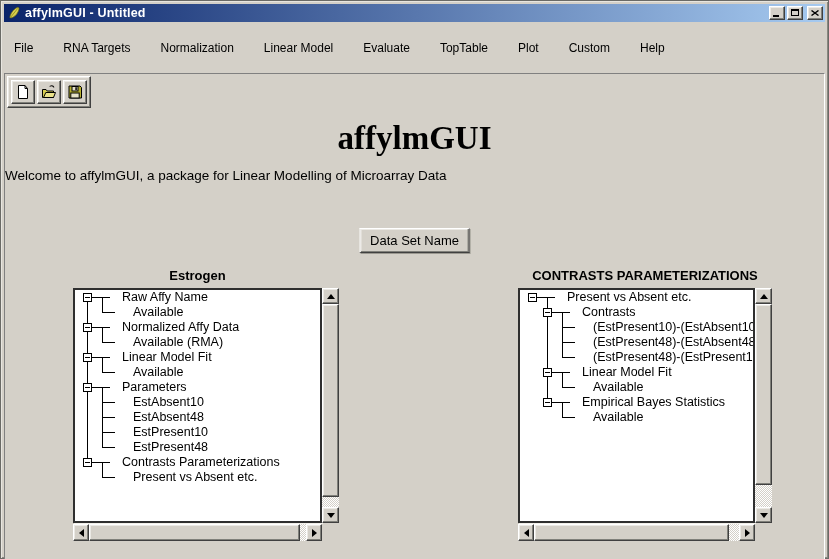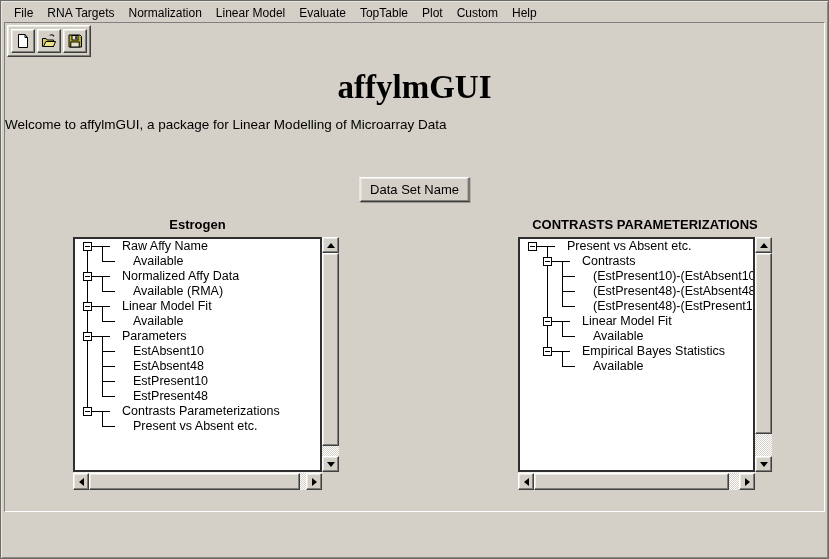--- a/index.html
+++ b/index.html
@@ -41,21 +41,21 @@
   }
   .win-btn + .win-btn{margin-left:2px;}
   .win-btn.close{margin-left:4px;}
   .glyph-min{position:absolute;left:3px;bottom:2px;width:6px;height:2px;background:#000;}
   .glyph-max{position:absolute;left:3px;top:2px;width:8px;height:7px;border:1px solid #000;border-top:2px solid #000;}
   .glyph-close{position:absolute;left:3px;top:3px;width:8px;height:6px;}
 
   
   .menubar{
     height:19px;display:flex;align-items:center;font-size:12px;
-    padding-left:3px;margin:0 1px;
+    padding-left:3px;margin:16px 1px;gap:16px;
   }
   .menu-item{padding:2px 7px;white-space:nowrap;cursor:default;}
 
   
   .client{
     position:relative;margin:0 1px;height:490px;background:var(--face);
     border:1px solid;border-color:#808080 #ffffff #ffffff #808080;
   }
   .statusstrip{height:26px;margin:1px;}
 
@@ -134,20 +134,40 @@
   .tri-up{border-left:4px solid transparent;border-right:4px solid transparent;border-bottom:5px solid #000;}
   .tri-down{border-left:4px solid transparent;border-right:4px solid transparent;border-top:5px solid #000;}
   .tri-left{border-top:4px solid transparent;border-bottom:4px solid transparent;border-right:5px solid #000;}
   .tri-right{border-top:4px solid transparent;border-bottom:4px solid transparent;border-left:5px solid #000;}
 </style>
 </head>
 <body>
 
 <div class="window">
 
+  <div class="titlebar">
+    <svg class="app-icon" viewBox="0 0 16 16">
+      <path d="M12.5 1.5 C9 2.5 4.5 7 3.2 12.8 L4.2 13.8 C9.5 12.5 13.2 7.5 13.8 2.5 Z" fill="#d8ce52" stroke="#6a6a10" stroke-width="0.8"></path>
+      <path d="M4 13 L12.5 2.5" stroke="#80800a" stroke-width="0.8" fill="none"></path>
+    </svg>
+    <span class="title-text">affylmGUI - Untitled</span>
+    <div class="win-controls">
+      <div class="win-btn">
+        <div class="glyph-min"></div>
+      </div>
+      <div class="win-btn">
+        <div class="glyph-max"></div>
+      </div>
+      <div class="win-btn close">
+        <svg class="glyph-close" viewBox="0 0 8 6">
+          <path d="M0.5 0.5 L7.5 5.5 M7.5 0.5 L0.5 5.5" stroke="#000" stroke-width="1.4"></path>
+        </svg>
+      </div>
+    </div>
+  </div>
 
   <div class="menubar" id="menubar">
       <div class="menu-item">File</div>
       <div class="menu-item">RNA Targets</div>
       <div class="menu-item">Normalization</div>
       <div class="menu-item">Linear Model</div>
       <div class="menu-item">Evaluate</div>
       <div class="menu-item">TopTable</div>
       <div class="menu-item">Plot</div>
       <div class="menu-item">Custom</div>

